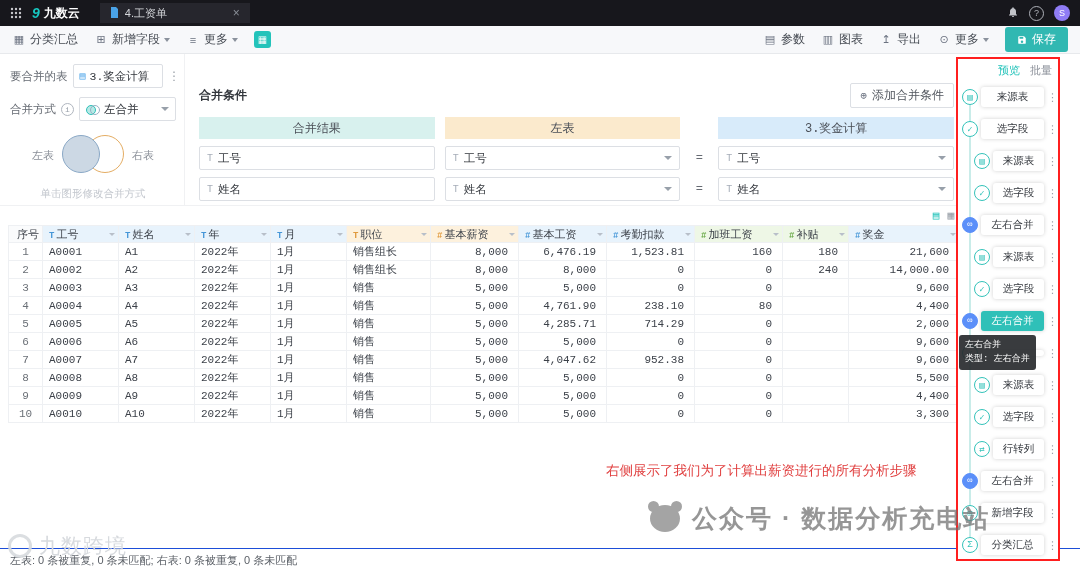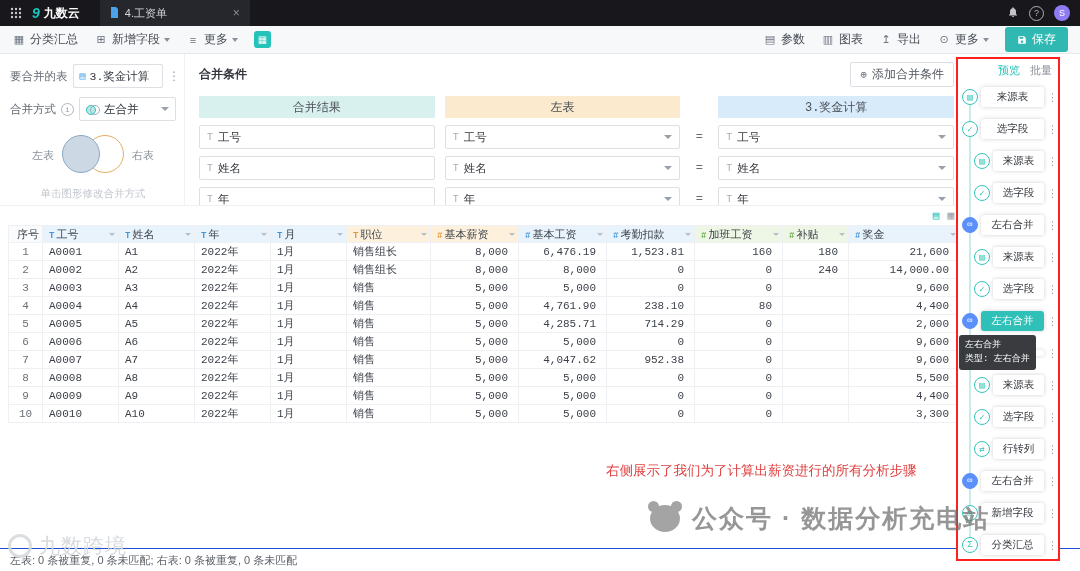--- a/index.html
+++ b/index.html
@@ -5,21 +5,21 @@
   html,body{margin:0;padding:0;}
   body{font-family:"Liberation Sans","DejaVu Sans",sans-serif;}
   .app{width:1080px;height:571px;position:relative;background:#fff;overflow:hidden;}
 
   
   .topbar{height:26px;background:#17171c;display:flex;align-items:center;padding:0 10px;gap:10px;}
   .grid-ic{display:flex;}
   .brand{display:flex;align-items:center;gap:4px;}
   .logo-mark{color:#17c7c0;font-weight:bold;font-size:14px;font-style:italic;}
   .logo-text{color:#fff;font-size:12px;font-weight:bold;}
-  .doc-tab{height:26px;background:#26262d;display:flex;align-items:center;gap:6px;padding:0 10px;margin-left:10px;min-width:130px;}
+  .doc-tab{height:20px;background:#26262d;display:flex;align-items:center;gap:6px;padding:0 10px;margin-left:10px;min-width:130px;}
   .doc-tab .tab-label{font-size:11px;color:#d6d8dc;flex:1;}
   .tab-close{color:#8a8f98;font-size:12px;line-height:1;cursor:pointer;}
   .tab-close::before{content:"×";}
   .topbar .spacer{flex:1;}
   .help-ic{width:13px;height:13px;border:1px solid #aeb1b8;border-radius:50%;color:#aeb1b8;font-size:9px;display:flex;align-items:center;justify-content:center;}
   .help-ic::before{content:"?";}
   .avatar{width:16px;height:16px;border-radius:50%;background:#8f7cf5;color:#fff;font-size:9px;display:flex;align-items:center;justify-content:center;}
 
   
   .toolbar{height:28px;background:#f7f8fa;border-bottom:1px solid #e7e9ec;display:flex;align-items:center;padding:0 12px;box-sizing:border-box;}
@@ -62,21 +62,21 @@
   .venn-mini::after{right:0;border:1px solid #9ab0c4;}
   .venn-wrap{margin-top:14px;display:flex;align-items:center;justify-content:center;gap:8px;}
   .venn-label{font-size:11px;color:#8a8f98;}
   .venn{position:relative;width:62px;height:40px;}
   .venn .c1{position:absolute;left:0;top:0;width:38px;height:38px;border-radius:50%;background:#ccd8e4;border:1px solid #8aa8c6;box-sizing:border-box;}
   .venn .c2{position:absolute;right:0;top:0;width:38px;height:38px;border-radius:50%;background:transparent;border:1px solid #e4ad64;box-sizing:border-box;}
   .venn-hint{margin-top:12px;text-align:center;font-size:10.5px;color:#c3c7ce;}
 
   
   .conditions{flex:1;min-width:0;padding:8px 14px;box-sizing:border-box;overflow:hidden;}
-  .cond-head{display:flex;align-items:center;justify-content:space-between;margin-bottom:9px;}
+  .cond-head{display:flex;align-items:center;justify-content:space-between;margin-bottom:9px;margin-top:21px;}
   .cond-title{font-size:12px;font-weight:bold;color:#33373d;}
   .add-btn{border:1px solid #dcdfe4;border-radius:2px;background:#fff;padding:3px 9px;font-size:12px;color:#51565e;display:flex;align-items:center;gap:5px;cursor:pointer;}
   .add-ic{color:#6b7280;font-size:11px;}
   .add-ic::before{content:"⊕";}
   .cond-grid{display:grid;grid-template-columns:1fr 1fr 18px 1fr;column-gap:10px;align-items:center;}
   .cc{height:22px;display:flex;align-items:center;justify-content:center;font-size:12px;color:#4a4f57;border-radius:0;}
   .cc-result{background:#d8f1ee;}
   .cc-left{background:#fbeacd;}
   .cc-right{background:#d8ebfa;}
   .cond-row{display:grid;grid-template-columns:1fr 1fr 18px 1fr;column-gap:10px;margin-top:7px;align-items:center;}

